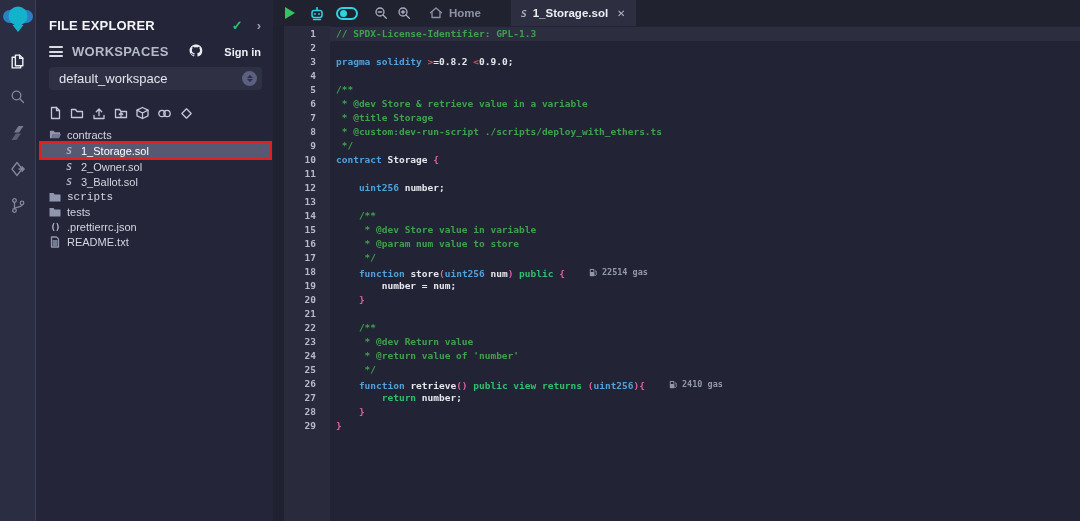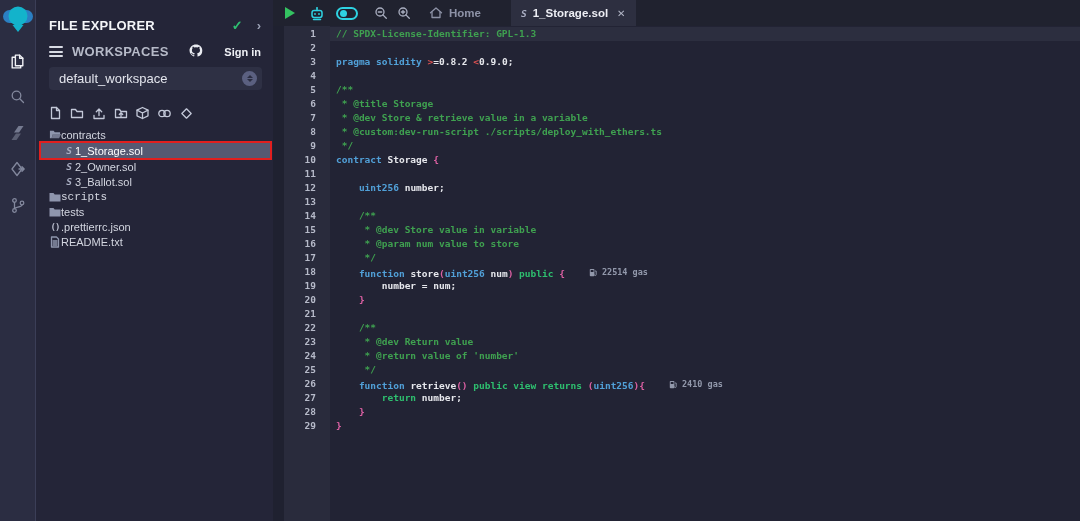--- a/index.html
+++ b/index.html
@@ -34,21 +34,21 @@
   .updown { width:15px; height:15px; border-radius:50%; background:#5b6080; display:flex; flex-direction:column;
             align-items:center; justify-content:center; gap:1px; }
   .updown i { width:0; height:0; border-left:3px solid transparent; border-right:3px solid transparent; display:block; }
   .updown .up { border-bottom:3px solid #2b2d41; }
   .updown .dn { border-top:3px solid #2b2d41; }
 
   .panel-toolbar { display:flex; align-items:center; gap:8px; padding:6px 12px 7px 13px; color:#c3c8d8; }
   .pt-icon { cursor:pointer; display:flex; }
 
   .tree { font-size:11px; }
-  .tree-row { height:15px; display:flex; align-items:center; color:#d3d6e0; cursor:pointer; white-space:nowrap; }
+  .tree-row { height:15px; display:flex; align-items:center; gap:6px; color:#d3d6e0; cursor:pointer; white-space:nowrap; }
   .tree-row .t-icon { display:flex; width:12px; justify-content:center; color:#8f96ad; flex:none; }
   .tree-row.selected { background:#555972; color:#fff; outline:2px solid #e11f1f; outline-offset:0; margin:1px 3px 1px 5px; }
   .sol-glyph { font-family:"DejaVu Sans Mono", monospace; font-style:italic; font-weight:bold; font-size:9.5px; color:#a9aec2; }
   .brace-glyph { font-family:"DejaVu Sans Mono", monospace; font-weight:bold; font-size:9px; color:#b9bdcc; letter-spacing:-1px; }
 
   
   .editor-col { flex:1; min-width:0; display:flex; flex-direction:column; background:#222334; }
   .topbar { height:26px; flex:none; display:flex; align-items:center; background:#20222f; }
   .play-btn { margin-left:12px; width:0; height:0; border-left:10px solid #34c361;
               border-top:6px solid transparent; border-bottom:6px solid transparent; cursor:pointer; }
@@ -342,22 +342,22 @@
           <div class="ln">27</div>
           <div class="ln">28</div>
           <div class="ln">29</div>
         </div>
       <div class="code" id="code">
           <div class="cl hl"><span class="seg-c">// SPDX-License-Identifier: GPL-1.3</span></div>
           <div class="cl"></div>
           <div class="cl"><span class="seg-k">pragma solidity </span><span class="seg-o">&gt;</span><span class="seg-w">=0.8.2 </span><span class="seg-o">&lt;</span><span class="seg-w">0.9.0;</span></div>
           <div class="cl"></div>
           <div class="cl"><span class="seg-c">/**</span></div>
+          <div class="cl"><span class="seg-c"> * @dev Store &amp; retrieve value in a variable</span></div>
           <div class="cl"><span class="seg-c"> * @title Storage</span></div>
-          <div class="cl"><span class="seg-c"> * @dev Store &amp; retrieve value in a variable</span></div>
           <div class="cl"><span class="seg-c"> * @custom:dev-run-script ./scripts/deploy_with_ethers.ts</span></div>
           <div class="cl"><span class="seg-c"> */</span></div>
           <div class="cl"><span class="seg-k">contract </span><span class="seg-w">Storage </span><span class="seg-p">{</span></div>
           <div class="cl"></div>
           <div class="cl"><span class="seg-w">    </span><span class="seg-k">uint256</span><span class="seg-w"> number;</span></div>
           <div class="cl"></div>
           <div class="cl"><span class="seg-c">    /**</span></div>
           <div class="cl"><span class="seg-c">     * @dev Store value in variable</span></div>
           <div class="cl"><span class="seg-c">     * @param num value to store</span></div>
           <div class="cl"><span class="seg-c">     */</span></div>

